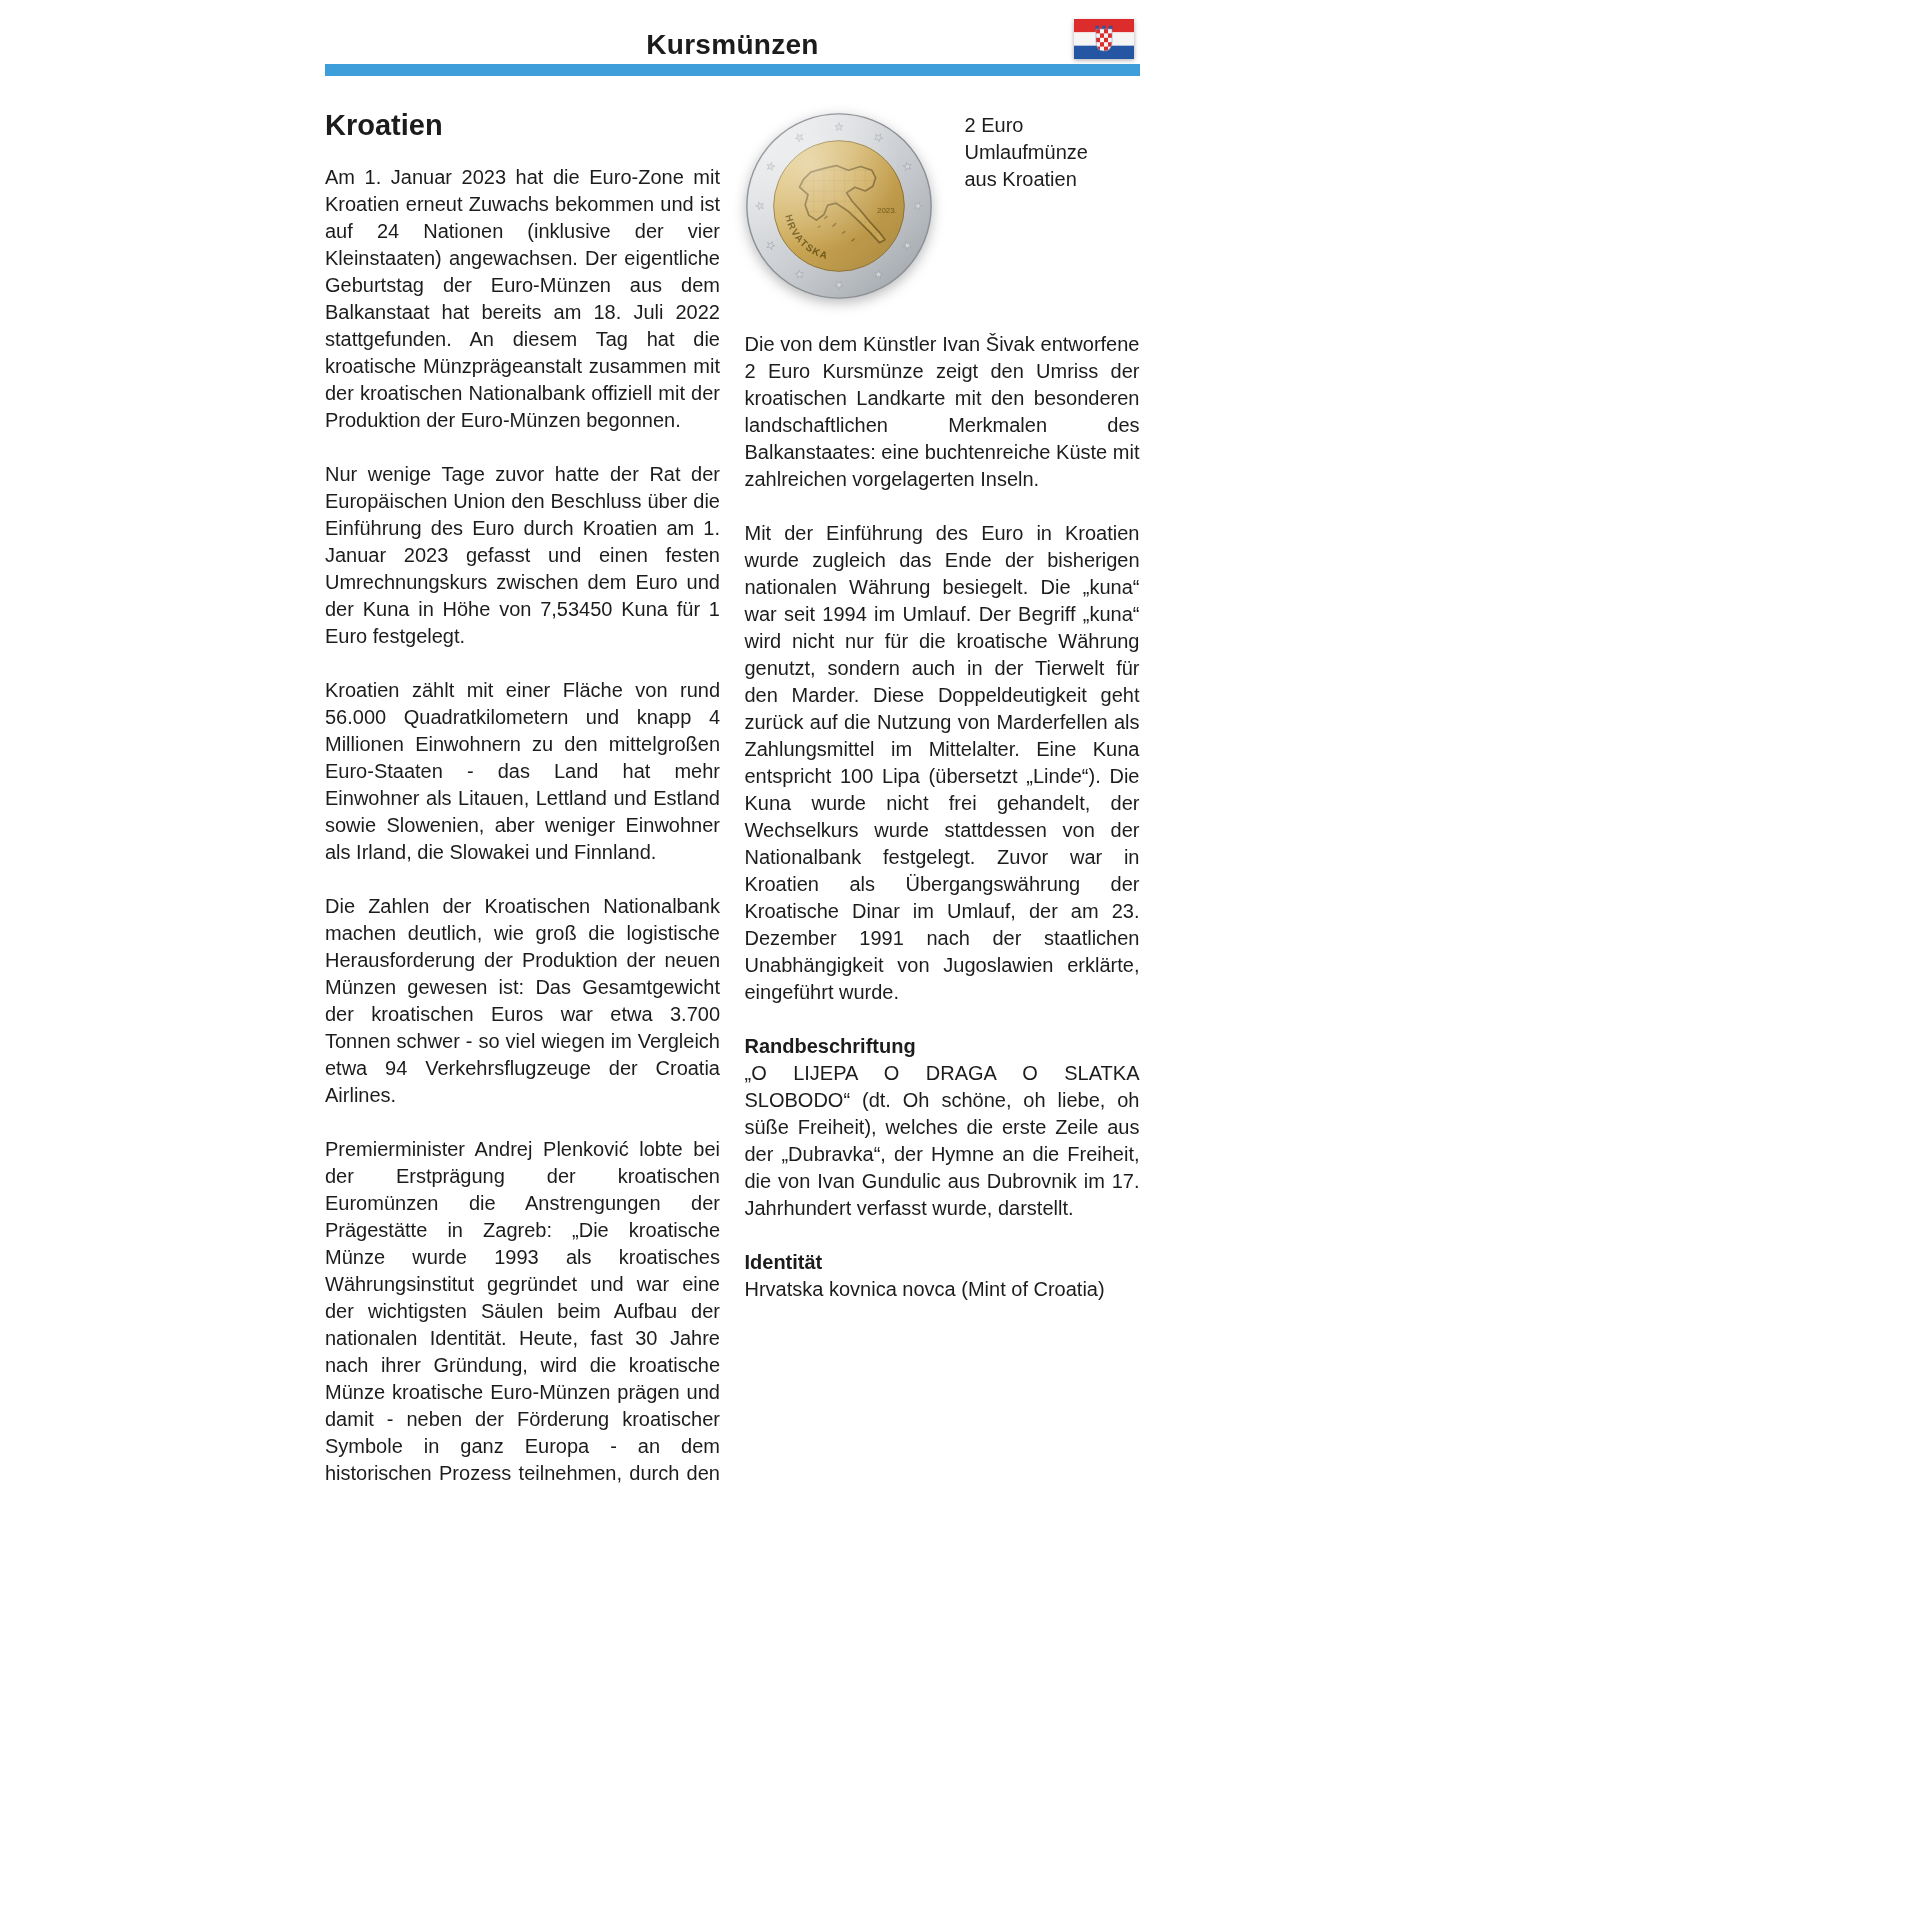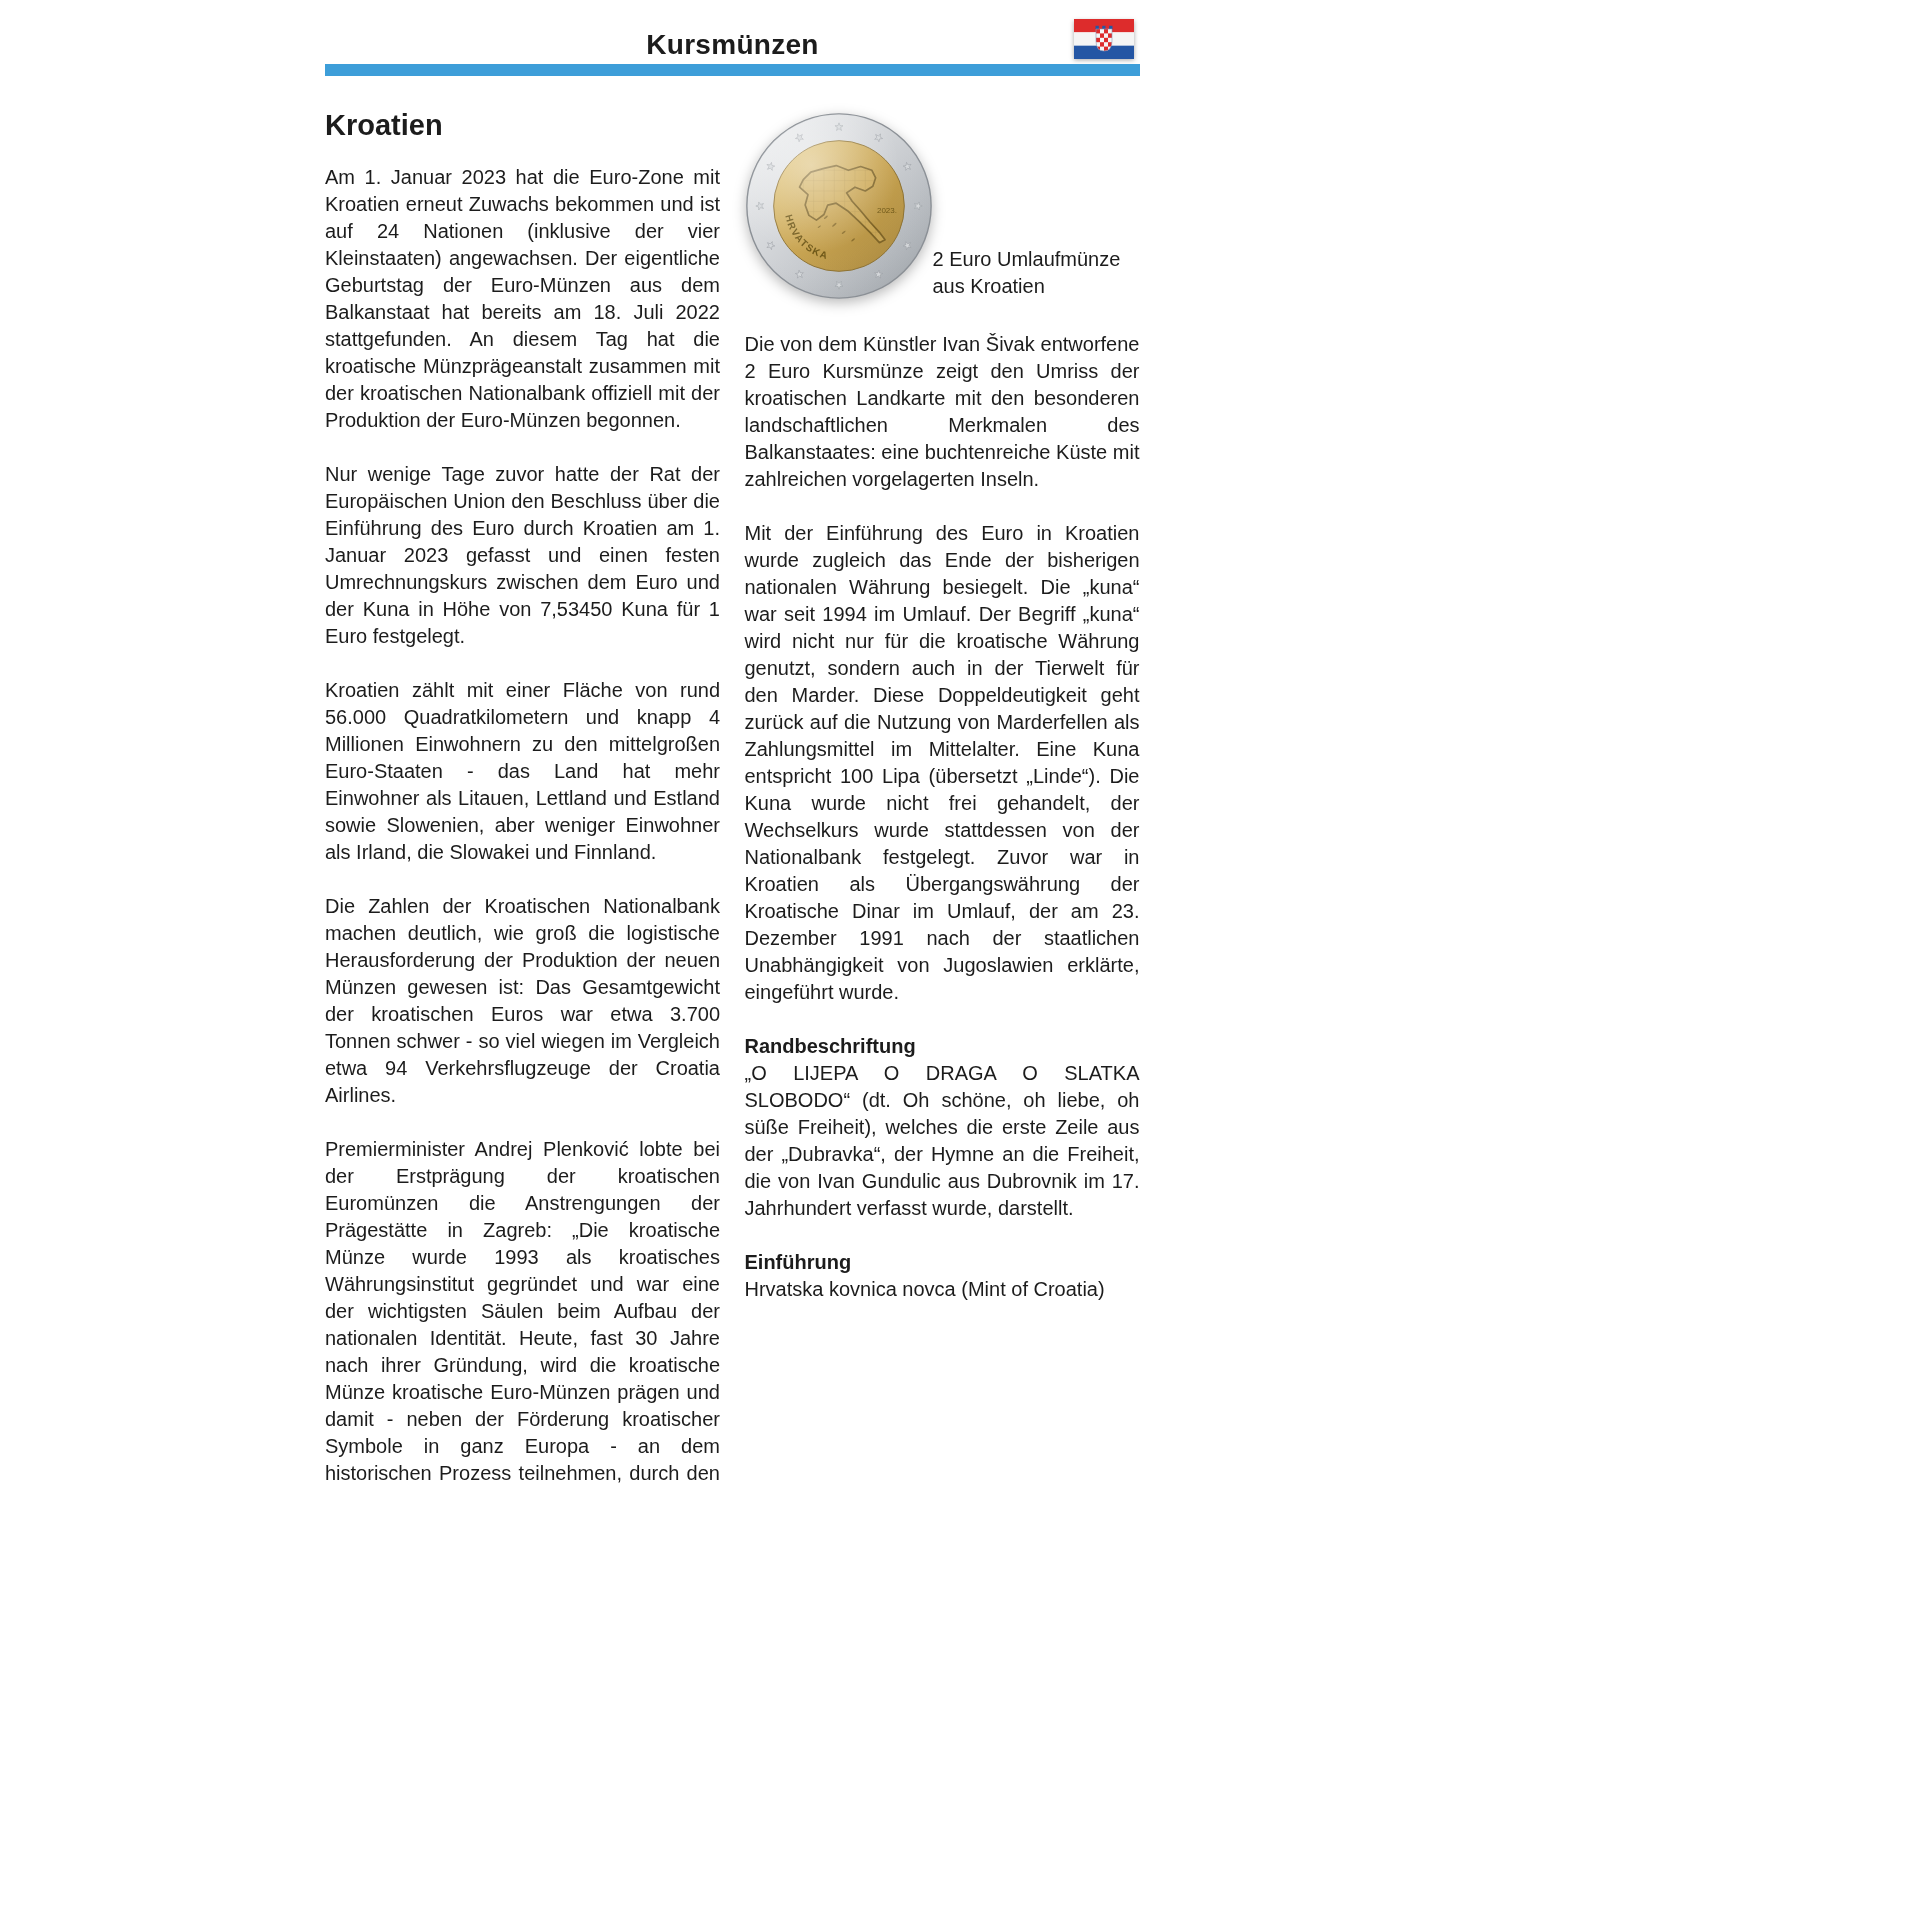--- a/index.html
+++ b/index.html
@@ -24,21 +24,21 @@
 
   
   .columns { display:flex; gap:24.5px; margin-top:36px; }
   .col { width:395px; font-size:20px; line-height:27px; text-align:justify;
          hyphens:auto; -webkit-hyphens:auto; }
   .article-title { font-size:29px; font-weight:bold; margin-bottom:24.5px; text-align:left; }
   .col p { margin:0 0 27px 0; }
   .section-heading { font-size:20px; line-height:27px; font-weight:bold; text-align:left; }
 
   
-  .coin-row { display:flex; align-items:flex-end; margin-bottom:31px; }
+  .coin-row { display:flex; align-items:flex-start; gap:32px; margin-bottom:31px; }
   .coin { width:188px; height:188px; flex:0 0 188px;
           filter:drop-shadow(0 4.7px 6.6px rgba(0,0,0,0.28)); }
   .coin-caption { font-size:20px; line-height:27px; text-align:left; }
   svg text { font-family:"Liberation Sans","DejaVu Sans",sans-serif; }
 
   
   .footer-line { position:absolute; left:325px; top:1842px; width:815px; height:2.8px; background:#f5a93f; }
   .page-number { position:absolute; left:325px; top:1866px; width:815px;
                  text-align:right; font-size:29px; font-weight:bold; }
 </style>
@@ -169,21 +169,21 @@
             <span>aus Kroatien</span>
           </div>
         </div>
 
         <p>Die von dem Künstler Ivan Šivak entworfene 2 Euro Kursmünze zeigt den Umriss der kroatischen Landkarte mit den besonderen landschaftlichen Merkmalen des Balkanstaates: eine buchtenreiche Küste mit zahlreichen vorgelagerten Inseln.</p>
         <p>Mit der Einführung des Euro in Kroatien wurde zugleich das Ende der bisherigen nationalen Währung besiegelt. Die „kuna“ war seit 1994 im Umlauf. Der Begriff „kuna“ wird nicht nur für die kroatische Währung genutzt, sondern auch in der Tierwelt für den Marder. Diese Doppeldeutigkeit geht zurück auf die Nutzung von Marderfellen als Zahlungsmittel im Mittelalter. Eine Kuna entspricht 100 Lipa (übersetzt „Linde“). Die Kuna wurde nicht frei gehandelt, der Wechselkurs wurde stattdessen von der Nationalbank festgelegt. Zuvor war in Kroatien als Übergangswährung der Kroatische Dinar im Umlauf, der am 23. Dezember 1991 nach der staatlichen Unabhängigkeit von Jugoslawien erklärte, eingeführt wurde.</p>
 
         <h3 class="section-heading">Randbeschriftung</h3>
         <p>„O LIJEPA O DRAGA O SLATKA SLOBODO“ (dt. Oh schöne, oh liebe, oh süße Freiheit), welches die erste Zeile aus der „Dubravka“, der Hymne an die Freiheit, die von Ivan Gundulic aus Dubrovnik im 17. Jahrhundert verfasst wurde, darstellt.</p>
 
-        <h3 class="section-heading">Einführung</h3>
+        <h3 class="section-heading">Identität</h3>
         <p>Hrvatska kovnica novca (Mint of Croatia)</p>
 
       </section>
     </div>
   </div>
 
   <div class="footer-line"></div>
 </div>
 
 

